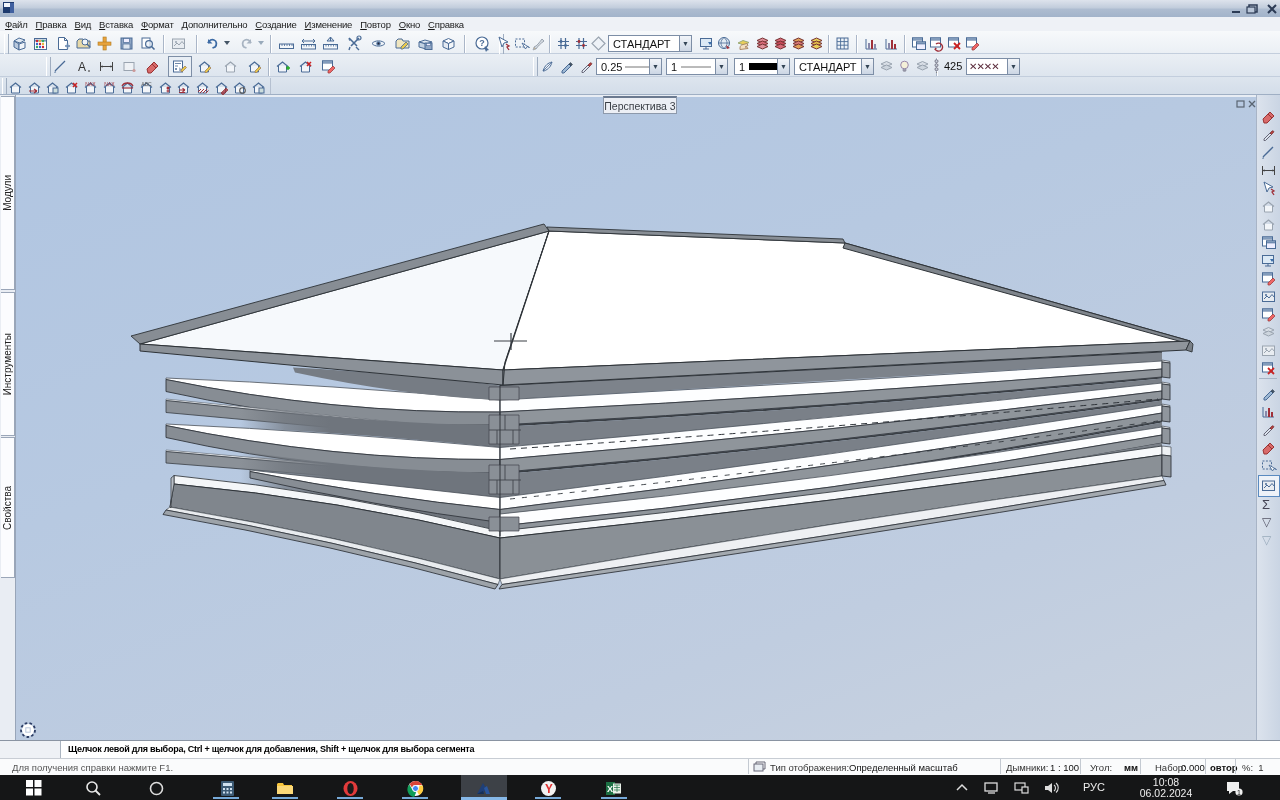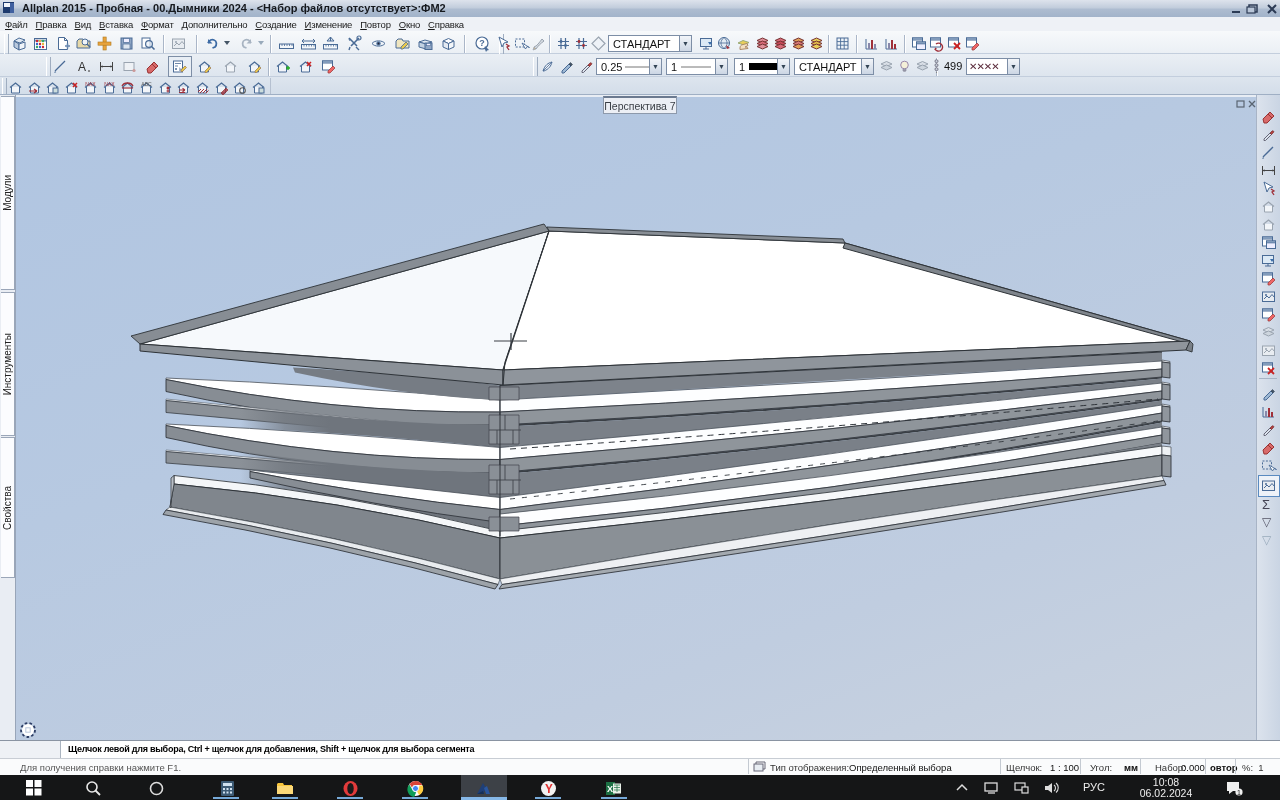--- a/index.html
+++ b/index.html
@@ -11,21 +11,20 @@
 .mi{display:inline-block;margin:0;padding:1px 4px;font-size:9.5px;letter-spacing:-0.2px;color:#1a1a1a}
 .u{text-decoration:underline}
 </style></head><body>
 <div class="abs" style="left:0;top:0;width:1280px;height:800px;background:#cfd8e4">
     <div style="position:absolute;left:0;top:0;width:1280px;height:17px;background:linear-gradient(#dde3ec 0%,#c2cddc 45%,#adbcd0 55%,#a2b3ca 100%);border-bottom:1px solid #8fa0b8"></div>
     <svg class="abs" style="left:3px;top:2px" width="13" height="13">
       <rect x="0" y="0" width="11" height="11" fill="#1d3a6e"></rect>
       <rect x="1" y="1" width="9" height="4" fill="#f0f4fa"></rect>
       <rect x="7" y="1" width="4" height="10" fill="#4060a0"></rect>
     </svg>
-    <div style="position:absolute;left:22px;top:2px;font-size:11px;font-weight:700;color:#15181d;letter-spacing:0px">Allplan 2015 - Пробная - 00.Дымники 2024 - &lt;Набор файлов отсутствует&gt;:ФМ2</div>
     <svg class="abs" style="left:1230px;top:3px" width="50" height="12">
       <path d="M2 9h8" stroke="#2c3b55" stroke-width="2"></path>
       <rect x="19" y="2" width="8" height="7" fill="none" stroke="#2c3b55" stroke-width="1.5"></rect>
       <rect x="17" y="4" width="8" height="6" fill="#b9c6d8" stroke="#2c3b55" stroke-width="1.2"></rect>
       <path d="M38 2l8 8M46 2l-8 8" stroke="#2c3b55" stroke-width="2"></path>
     </svg>
     <div style="position:absolute;left:0;top:17px;width:1280px;height:14px;background:#eef1f6;border-bottom:1px solid #d4dae2;white-space:nowrap;padding-left:1px;line-height:12px"><span class="mi"><span class="u">Ф</span>айл</span><span class="mi"><span class="u">П</span>равка</span><span class="mi"><span class="u">В</span>ид</span><span class="mi"><span class="u">В</span>ставка</span><span class="mi"><span class="u">Ф</span>ормат</span><span class="mi"><span class="u">Д</span>ополнительно</span><span class="mi"><span class="u">С</span>оздание</span><span class="mi"><span class="u">И</span>зменение</span><span class="mi"><span class="u">П</span>овтор</span><span class="mi"><span class="u">О</span>кно</span><span class="mi"><span class="u">С</span>правка</span></div>
     <div style="position:absolute;left:0;top:31px;width:1280px;height:64px;background:linear-gradient(#f7f9fb,#d3dde9)"></div>
     <div style="position:absolute;left:0;top:53px;width:1280px;height:1px;background:#c3cedd"></div>
     <div style="position:absolute;left:0;top:76px;width:1280px;height:1px;background:#c3cedd"></div>
@@ -456,21 +455,21 @@
     </div>
     <div class="sep" style="left:936px;top:58px;height:18px"></div>
     <div class="ic" style="left:928px;top:58px">
       <svg width="17" height="17" viewBox="0 0 17 17" style="display:block">
         <path d="M8.5 2v2M8.5 6v2M8.5 10v2M8.5 14v1" stroke="#888" stroke-width="1.1"></path>
         <circle cx="8.5" cy="3.2" r="1.5" fill="#c8d0da" stroke="#778"></circle>
         <circle cx="8.5" cy="7.2" r="1.5" fill="#c8d0da" stroke="#778"></circle>
         <circle cx="8.5" cy="11.2" r="1.5" fill="#c8d0da" stroke="#778"></circle>
       </svg>
     </div>
-    <div class="abs" style="left:944px;top:60px;font-size:11px;color:#111">499</div>
+    <div class="abs" style="left:944px;top:60px;font-size:11px;color:#111">425</div>
     <div class="combo" style="left:966px;top:58px;width:40px;height:15px;padding-left:2px;font-size:10px;color:#5a2a3a;letter-spacing:-1px">✕✕✕✕</div>
     <div class="cbtn" style="left:1007px;top:58px;width:11px;height:15px">▼</div>
     <div class="grip" style="left:2px;top:78px;height:16px"></div>
     <div class="ic" style="left:7.0px;top:79px">
       <svg width="17" height="17" viewBox="0 0 17 17" style="display:block">
         <path d="M3 8.5 8.5 4l5.5 4.5" fill="none" stroke="#4a6b96" stroke-width="1.2"></path>
         <path d="M4.5 8v6h8V8" fill="#f2f5f9" stroke="#4a6b96"></path>
       </svg>
     </div>
     <div class="ic" style="left:25.7px;top:79px">
@@ -657,21 +656,21 @@
       <polygon points="533.0,136.0 829.0,148.0 827.0,144.0 531.0,132.0" fill="#888e95" stroke="#2e3338" stroke-width="0.9" stroke-linejoin="round"></polygon>
       <polygon points="124.0,249.0 533.0,136.0 528.0,129.0 115.0,241.0" fill="#878d94" stroke="#2e3338" stroke-width="0.9" stroke-linejoin="round"></polygon>
       <polygon points="124.0,249.0 487.0,275.0 487.0,290.0 124.0,256.0" fill="#8b9198" stroke="#2e3338" stroke-width="1.0" stroke-linejoin="round"></polygon>
       <polygon points="487.0,275.0 1174.0,246.0 1170.0,255.0 487.0,290.0" fill="#8f959c" stroke="#2e3338" stroke-width="1.0" stroke-linejoin="round"></polygon>
       <polygon points="1174.0,246.0 1177.0,249.0 1176.0,257.0 1170.0,255.0" fill="#7a8087" stroke="#2e3338" stroke-width="0.9" stroke-linejoin="round"></polygon>
       <line x1="533.0" y1="136.0" x2="489.0" y2="267.0" stroke="#2e3338" stroke-width="1.0"></line>
       <line x1="489.0" y1="267.0" x2="487.0" y2="290.0" stroke="#2e3338" stroke-width="1.0"></line>
       <line x1="478.0" y1="246.0" x2="511.0" y2="246.0" stroke="#3a3f45" stroke-width="1.2"></line>
       <line x1="495.0" y1="238.0" x2="495.0" y2="255.0" stroke="#3a3f45" stroke-width="1.2"></line>
     </svg>
-    <div style="position:absolute;left:603px;top:96px;width:72px;height:15px;background:#eceff5;border:1px solid #8d99ab;border-top:2px solid #6b7a90;font-size:10.5px;color:#3a3f46;display:flex;align-items:center;justify-content:center;white-space:nowrap">Перспектива 7</div>
+    <div style="position:absolute;left:603px;top:96px;width:72px;height:15px;background:#eceff5;border:1px solid #8d99ab;border-top:2px solid #6b7a90;font-size:10.5px;color:#3a3f46;display:flex;align-items:center;justify-content:center;white-space:nowrap">Перспектива 3</div>
     <svg class="abs" style="left:1236px;top:99px" width="20" height="10">
       <rect x="1" y="2" width="7" height="6" fill="none" stroke="#5a6572" stroke-width="1.2"></rect>
       <path d="M13 2l6 6M19 2l-6 6" stroke="#5a6572" stroke-width="1.4"></path>
     </svg>
     <svg class="abs" style="left:19px;top:721px" width="18" height="18">
       <circle cx="9" cy="9" r="6" fill="#ffffff" stroke="none"></circle>
       <circle cx="9" cy="9" r="7" fill="none" stroke="#2c3c64" stroke-width="1.8" stroke-dasharray="2.6,2.3"></circle>
       <rect x="6.8" y="6.8" width="4.4" height="4.4" fill="none" stroke="#b9c6da" stroke-width="1"></rect>
     </svg>
     <div style="position:absolute;left:1256px;top:95px;width:24px;height:645px;background:linear-gradient(90deg,#dce3ed,#c9d4e3);border-left:1px solid #a8b4c6"></div>
@@ -815,30 +814,30 @@
         <circle cx="6" cy="7" r="1" fill="#4a6b96"></circle>
       </svg>
     </div>
     <div class="abs" style="left:1262px;top:497px;font-size:13px;color:#445">Σ</div>
     <div class="abs" style="left:1262px;top:515px;font-size:12px;color:#556">▽</div>
     <div class="abs" style="left:1262px;top:533px;font-size:12px;color:#9ab">▽</div>
     <div style="position:absolute;left:0;top:740px;width:1280px;height:18px;background:#ffffff;border-top:1px solid #8a94a2"></div>
     <div style="position:absolute;left:0;top:741px;width:60px;height:17px;background:#eef1f5;border-right:1px solid #aab4c0"></div>
     <div style="position:absolute;left:68px;top:744px;font-size:9px;letter-spacing:-0.25px;font-weight:700;color:#000">Щелчок левой для выбора, Ctrl + щелчок для добавления, Shift + щелчок для выбора сегмента</div>
     <div style="position:absolute;left:0;top:758px;width:1280px;height:17px;background:#fafbfc;border-top:1px solid #c8cdd4"></div>
-    <div style="position:absolute;left:20px;top:762px;font-size:9.5px;color:#555">Для получения справки нажмите F1.</div>
+    <div style="position:absolute;left:12px;top:762px;font-size:9.5px;color:#555">Для получения справки нажмите F1.</div>
     <div style="position:absolute;left:748px;top:759px;width:1px;height:15px;background:#c4cad2"></div>
     <svg class="abs" style="left:753px;top:761px" width="14" height="12">
       <rect x="1" y="3" width="9" height="7" fill="#e8edf3" stroke="#667"></rect>
       <path d="M3 3V1h9v7h-2" fill="none" stroke="#667"></path>
     </svg>
     <div style="position:absolute;left:770px;top:762px;font-size:9.5px;color:#333">Тип отображения:</div>
-    <div style="position:absolute;left:849px;top:762px;font-size:9.5px;color:#111">Определенный выбора</div>
+    <div style="position:absolute;left:849px;top:762px;font-size:9.5px;color:#111">Определенный масштаб</div>
     <div style="position:absolute;left:1000px;top:759px;width:1px;height:15px;background:#c4cad2"></div>
-    <div style="position:absolute;left:1006px;top:762px;font-size:9.5px;color:#333">Щелчок:</div>
+    <div style="position:absolute;left:1006px;top:762px;font-size:9.5px;color:#333">Дымники:</div>
     <div style="position:absolute;left:1050px;top:762px;font-size:9.5px;color:#111">1 : 100</div>
     <div style="position:absolute;left:1080px;top:759px;width:1px;height:15px;background:#c4cad2"></div>
     <div style="position:absolute;left:1090px;top:762px;font-size:9.5px;color:#333">Угол:</div>
     <div style="position:absolute;left:1124px;top:762px;font-size:9.5px;color:#111;font-weight:700">мм</div>
     <div style="position:absolute;left:1140px;top:759px;width:1px;height:15px;background:#c4cad2"></div>
     <div style="position:absolute;left:1155px;top:762px;font-size:9.5px;color:#333">Набор:</div>
     <div style="position:absolute;left:1181px;top:762px;font-size:9.5px;color:#111">0.000</div>
     <div style="position:absolute;left:1205px;top:759px;width:1px;height:15px;background:#c4cad2"></div>
     <div style="position:absolute;left:1210px;top:762px;font-size:9.5px;color:#111;font-weight:700">овтор</div>
     <div style="position:absolute;left:1235px;top:759px;width:1px;height:15px;background:#c4cad2"></div>

